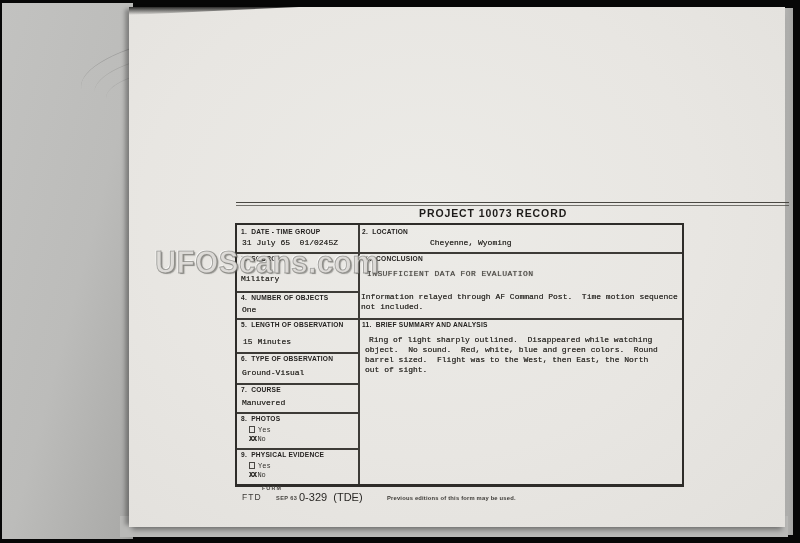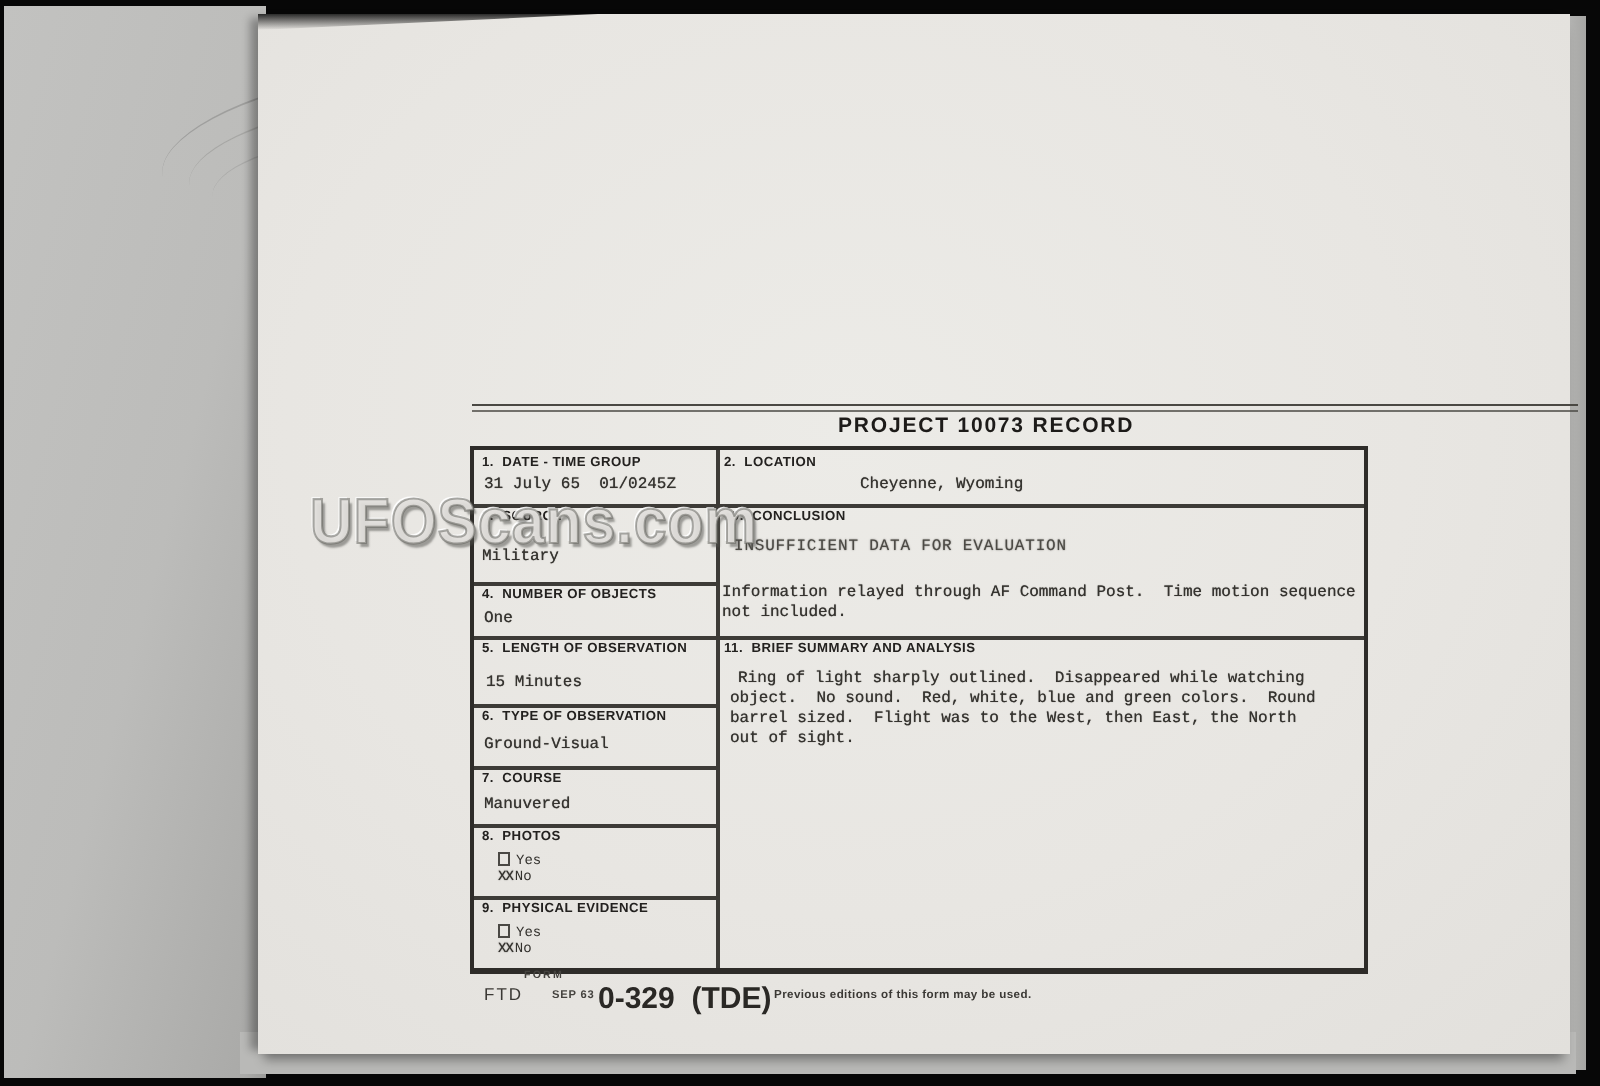--- a/index.html
+++ b/index.html
@@ -61,32 +61,32 @@
   }
   .vdiv{position:absolute;left:121px;top:0;width:1.5px;height:259px;background:#3d3b37;}
   .hl{position:absolute;background:#3d3b37;height:1.5px;}
   .hl.lc{left:0;width:122px;}
   .hl.rc{left:121px;width:324px;}
   .cell{position:absolute;box-sizing:border-box;}
   .val{position:absolute;}
   .cbline{position:absolute;left:12px;font-family:"Liberation Mono","DejaVu Sans Mono",monospace;
     font-size:7px;color:#33312d;white-space:pre;}
   .cbox{display:inline-block;width:4px;height:5px;border:1px solid #4a4844;margin-right:3px;vertical-align:-1px;}
-  .xxmark{font-weight:normal;letter-spacing:-.5px;margin-right:1px;text-shadow:0 0 .6px #33312d;}
+  .xxmark{font-weight:bold;letter-spacing:-.5px;margin-right:1px;text-shadow:0 0 .6px #33312d;}
   .stamp{
     position:absolute;left:9px;top:17px;
     font-family:"Liberation Mono","DejaVu Sans Mono",monospace;
     font-size:8px;letter-spacing:.4px;color:#4c4a45;white-space:pre;
     text-shadow:0 0 .8px rgba(76,74,69,.8);
   }
   
   .f-form{position:absolute;left:133px;top:478px;font-size:5.3px;font-weight:bold;letter-spacing:1.1px;color:#45433f;}
   .f-ftd{position:absolute;left:113px;top:485px;font-size:8.5px;font-weight:normal;letter-spacing:1px;color:#3b3935;}
   .f-sep{position:absolute;left:147px;top:488px;font-size:5.6px;font-weight:bold;color:#45433f;letter-spacing:.4px;}
-  .f-num{position:absolute;left:170px;top:484px;font-size:15px;font-weight:bold;color:#2a2825;white-space:pre;}
+  .f-num{position:absolute;left:170px;top:484px;font-size:11px;font-weight:normal;color:#2a2825;white-space:pre;}
   .f-note{position:absolute;left:258px;top:488px;font-size:5.8px;font-weight:bold;color:#3b3935;letter-spacing:.2px;}
   
   .watermark{
     position:absolute;left:155px;top:245px;z-index:30;
     font-family:"Liberation Sans",sans-serif;font-weight:bold;
     font-size:29.5px;letter-spacing:.5px;white-space:pre;
     color:rgba(224,222,218,.93);
     -webkit-text-stroke:1px rgba(104,104,99,.55);
     text-shadow:1.5px 1.5px 1px rgba(78,78,74,.5), -1px -1px 0 rgba(255,255,255,.9);
     transform:scaleY(1.08);

